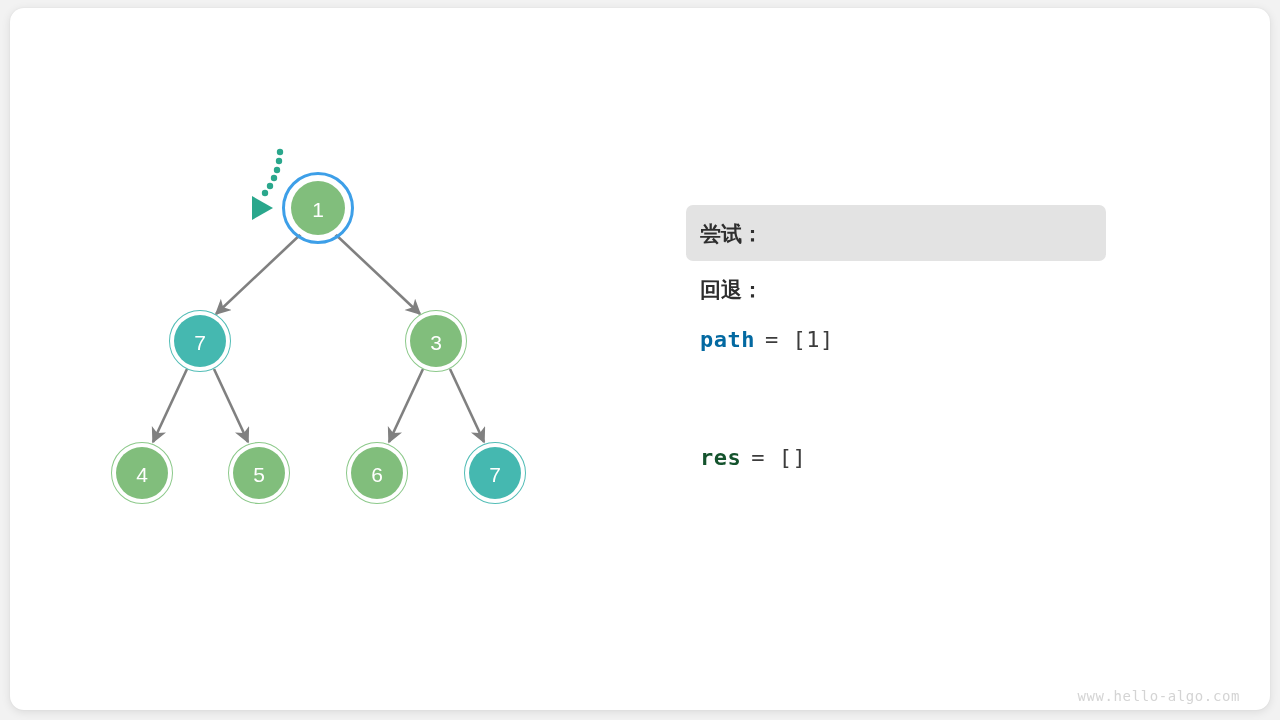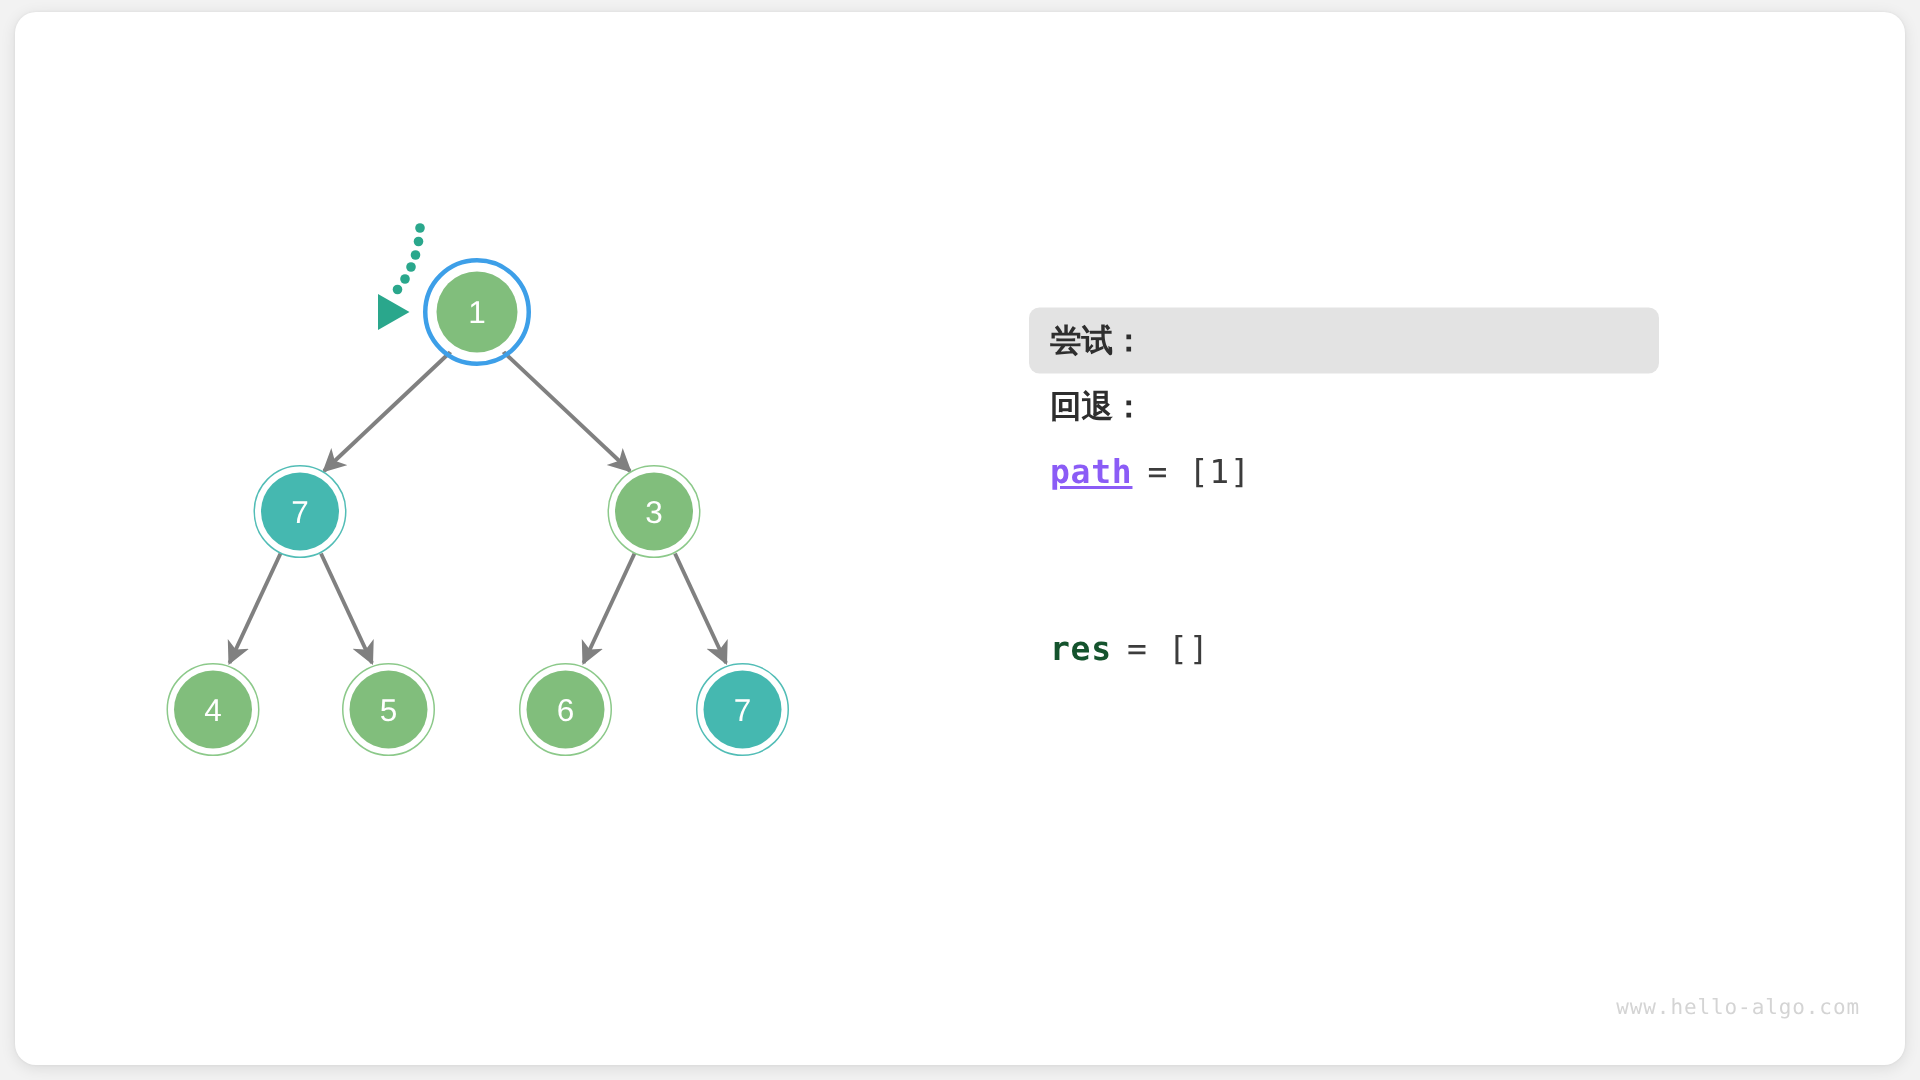--- a/index.html
+++ b/index.html
@@ -41,21 +41,21 @@
     left: 686px; top: 205px;
     width: 420px;
   }
   .line {
     font-size: 21px;
     color: #333333;
     line-height: 1.0;
     white-space: nowrap;
   }
   .row-text {
-    height: 44px;
+    height: 56px;
     display: flex;
     align-items: center;
     padding: 0 14px;
     border-radius: 7px;
   }
   .row-text.hl { background: #e3e3e3; }
   .row-text .k {
     font-weight: bold;
     color: #2e2e2e;
     margin-right: 2px;
@@ -64,27 +64,27 @@
   .row-code {
     height: 44px;
     display: flex;
     align-items: center;
     padding: 0 14px;
     font-family: "DejaVu Sans Mono", "Liberation Mono", monospace;
     font-size: 22px;
     letter-spacing: 0.5px;
   }
   .row-code .var { font-weight: bold; }
-  .row-code .var.path { color: #8b5cf6; text-decoration: underline; }
+  .row-code .var.path { color: #0369a1; }
   .row-code .var.res  { color: #14532d; }
   .row-code .expr { color: #3c3c3c; margin-left: 10px; }
   .spacer { height: 74px; }
   #watermark {
     position: absolute;
-    right: 40px; bottom: 40px;
+    right: 40px; bottom: 16px;
     font-family: "DejaVu Sans Mono", "Liberation Mono", monospace;
     font-size: 14px;
     color: #d4d4d4;
     letter-spacing: 0.6px;
   }
 </style>
 </head>
 <body>
 
 <div id="stage">

